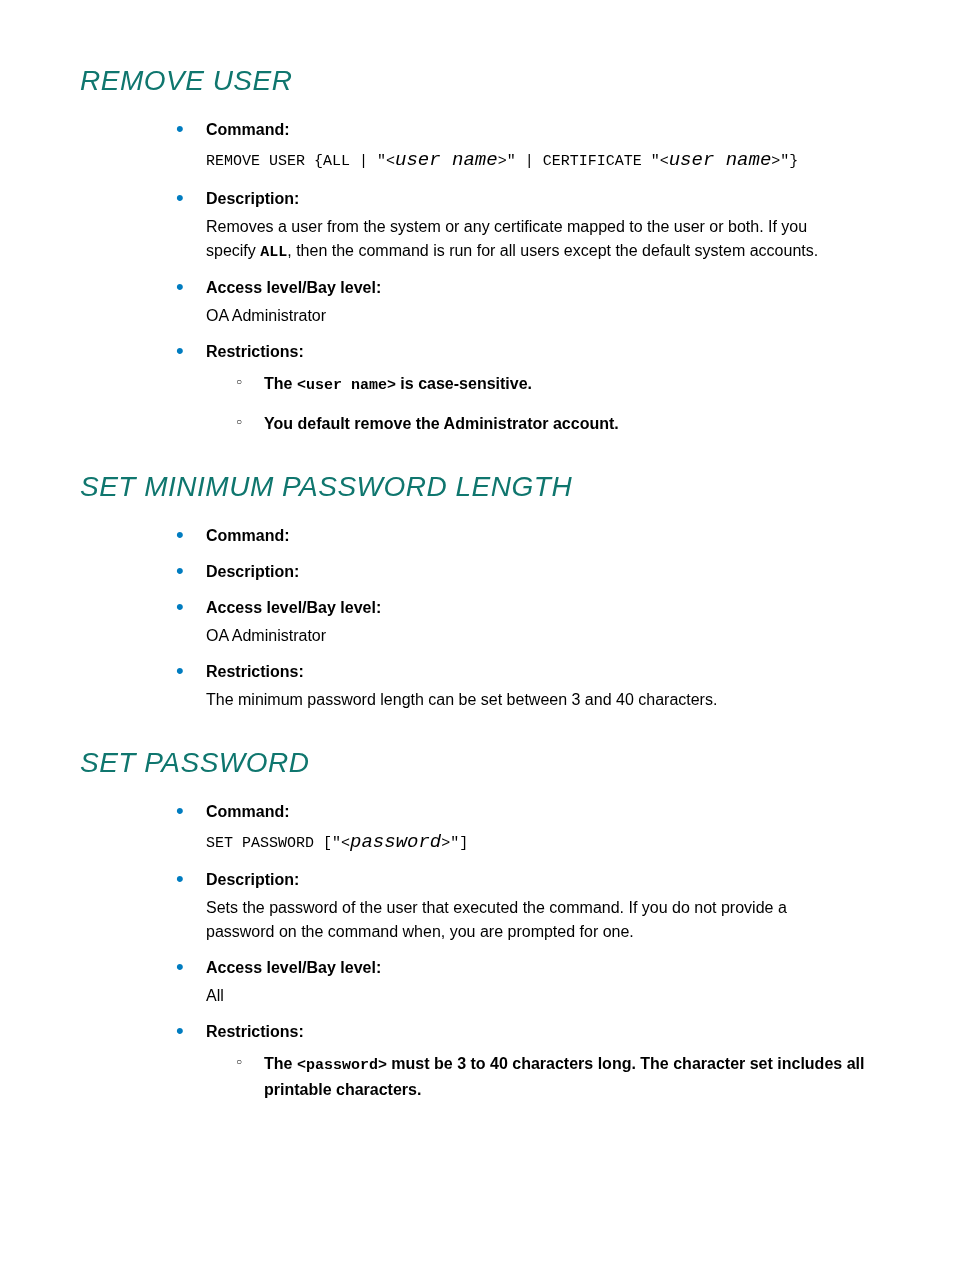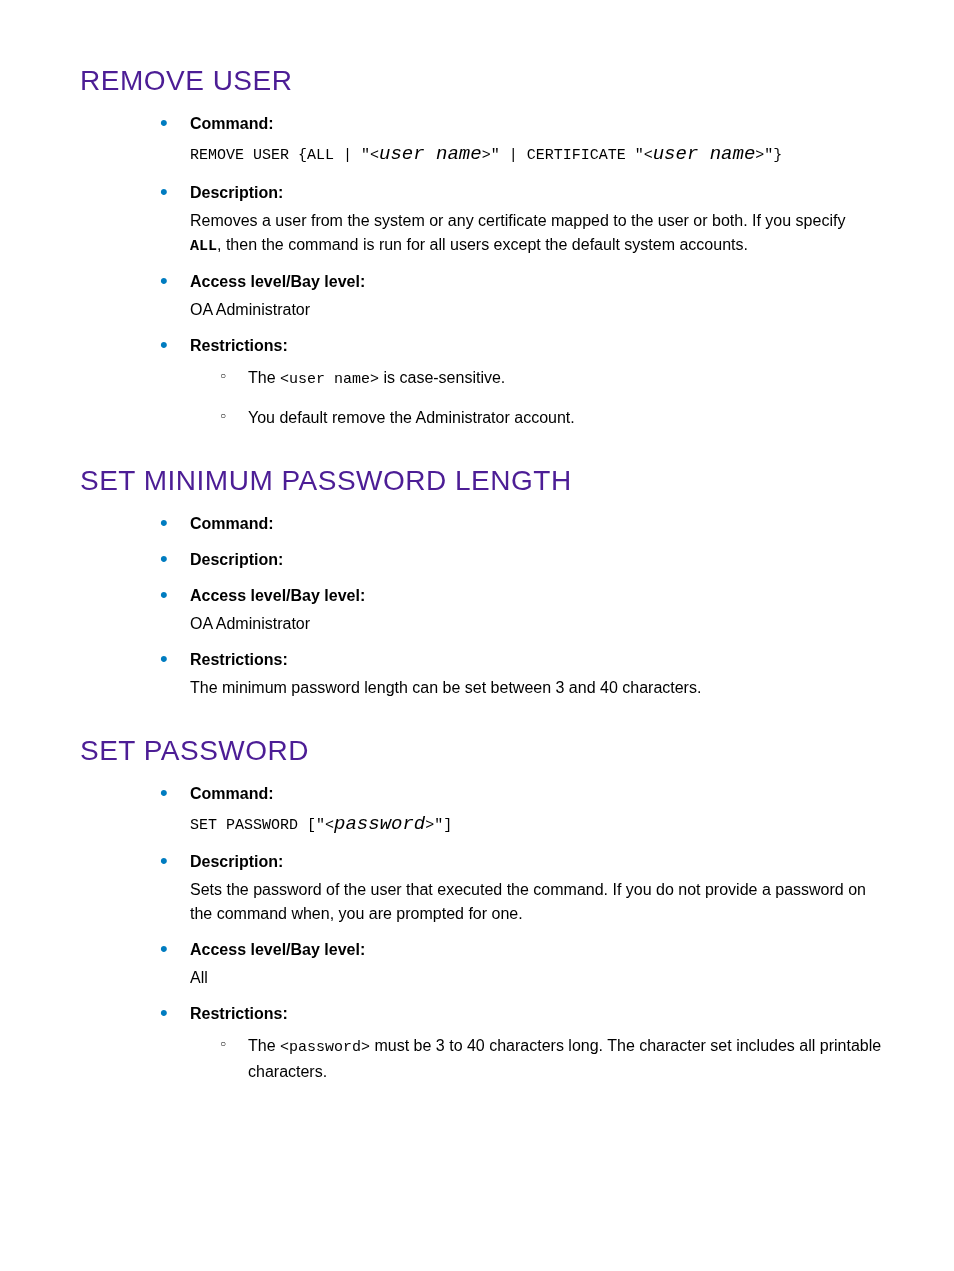--- a/index.html
+++ b/index.html
@@ -11,32 +11,33 @@
     padding: 60px 70px 40px 80px;
     width: 954px;
     box-sizing: border-box;
     background: #fff;
   }
   h2.section-title {
     font-family: "Arial Narrow", Arial, sans-serif;
     font-stretch: condensed;
     font-weight: 400;
     font-size: 28px;
-    color: #4c1d95;
+    color: #0f766e;
     text-transform: uppercase;
     letter-spacing: 0.5px;
     margin: 30px 0 10px 0;
+    font-style: italic;
   }
   h2.section-title:first-of-type {
     margin-top: 0;
   }
   ul.top-list {
     list-style: none;
     padding-left: 80px;
-    margin: 0;
+    margin: 16px;
   }
   ul.top-list > li {
     position: relative;
     padding-left: 30px;
     margin: 10px 0 12px 0;
   }
   ul.top-list > li::before {
     content: "•";
     position: absolute;
     left: 0;
@@ -68,20 +69,21 @@
   }
   ul.sub-list {
     list-style: none;
     padding-left: 30px;
     margin: 8px 0 0 0;
   }
   ul.sub-list > li {
     position: relative;
     padding-left: 28px;
     margin: 8px 0 14px 0;
+    font-weight: bold;
   }
   ul.sub-list > li::before {
     content: "○";
     position: absolute;
     left: 0;
     top: 2px;
     color: #000;
     font-size: 10px;
   }
 </style>

